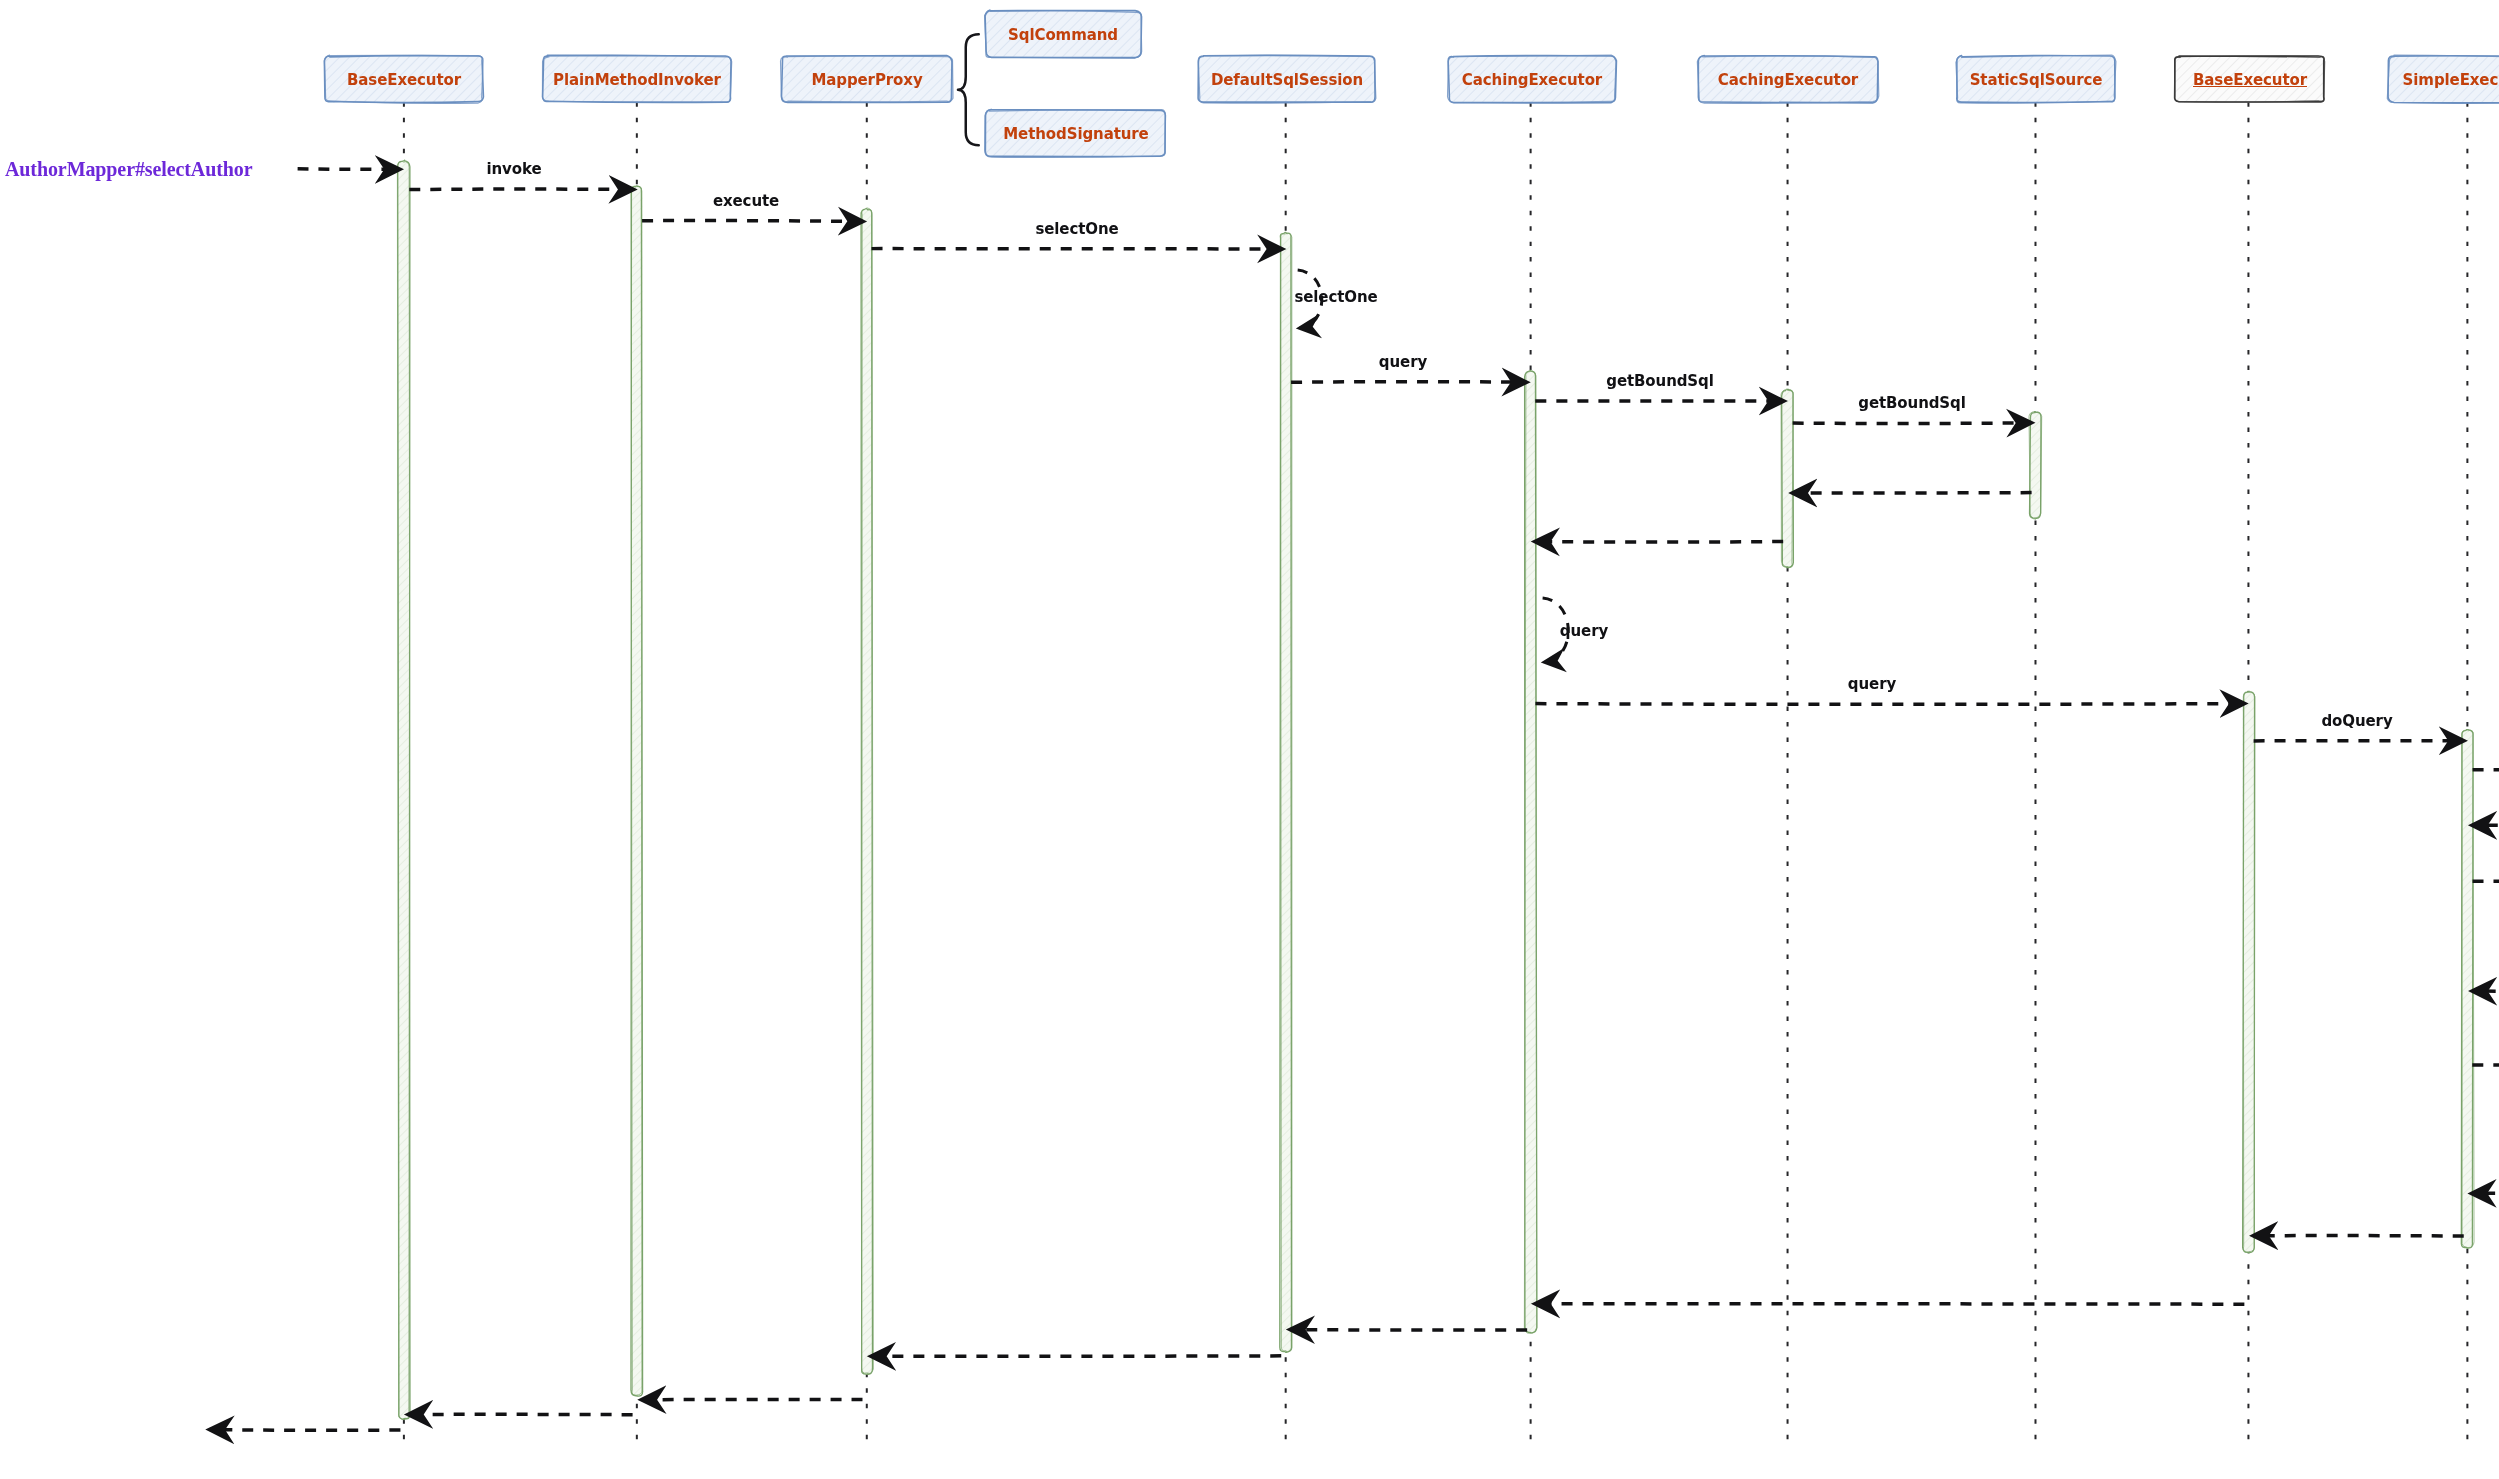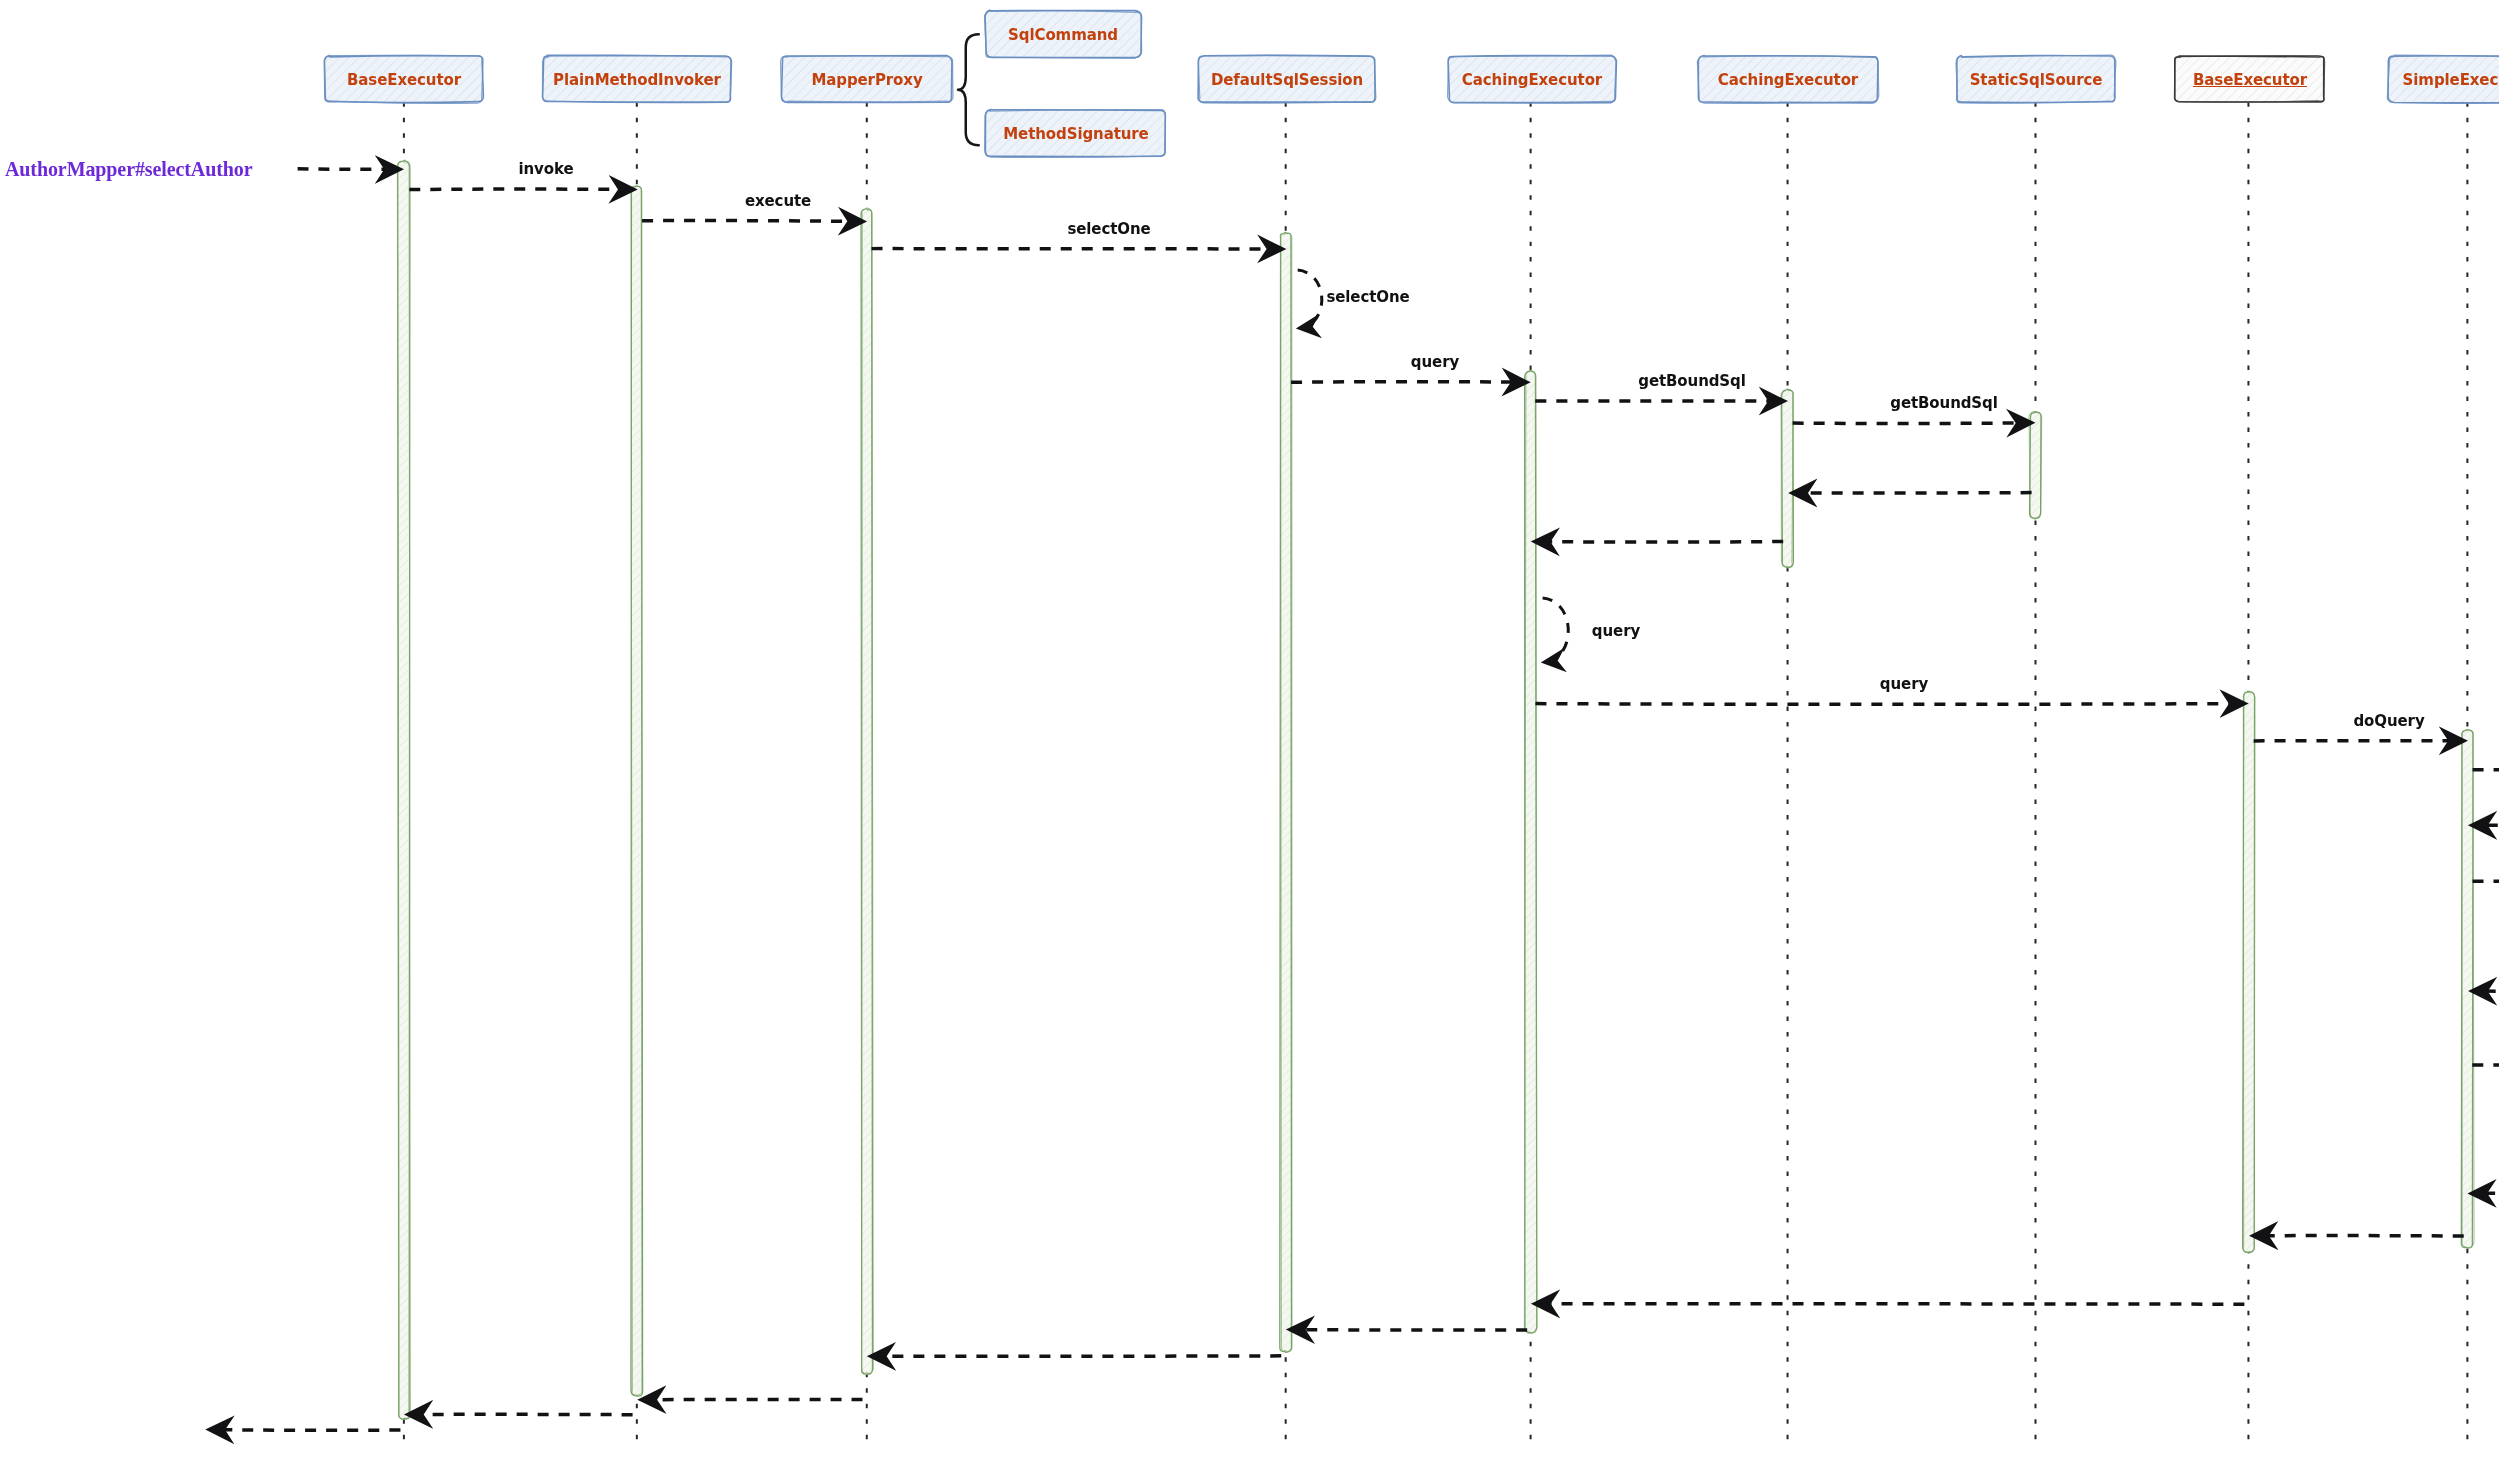--- a/index.html
+++ b/index.html
@@ -25,21 +25,20 @@
   .msg-label{
     position:absolute;
     font-family:"DejaVu Sans","Liberation Sans",sans-serif;
     font-weight:700;
     font-size:15px;
     color:#111114;
     white-space:nowrap;
     transform:translate(-50%,-100%);
     letter-spacing:-0.1px;
     pointer-events:none;
-    margin-left:32px;
   }
   .actor-label{
     position:absolute;
     font-family:Liberation Serif, serif;
     font-weight:700;
     font-size:20px;
     color:#6d28d9;
     white-space:nowrap;
     transform:translate(0,-50%);
     letter-spacing:-0.1px;

